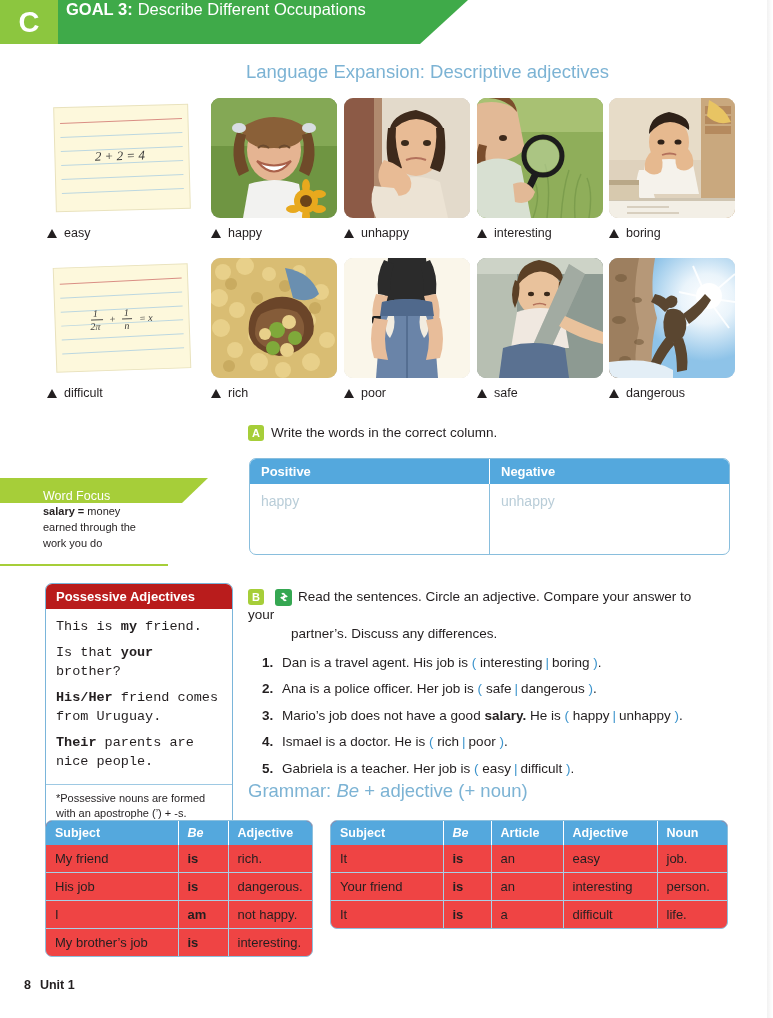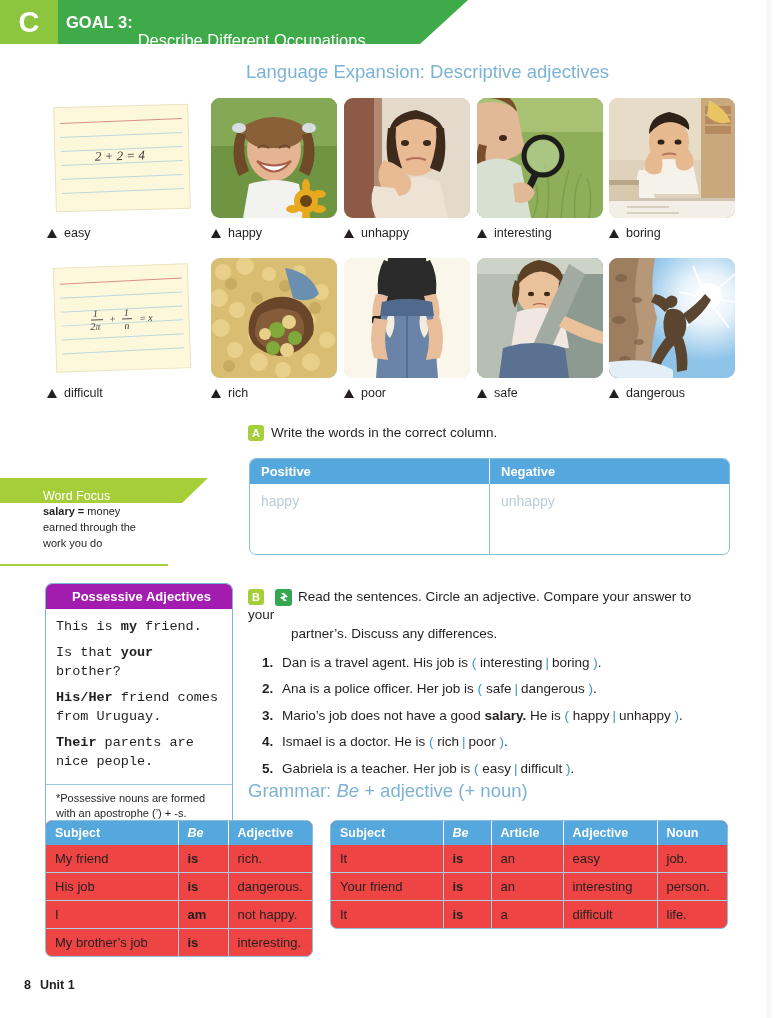--- a/index.html
+++ b/index.html
@@ -50,32 +50,31 @@
     color: #ffffff;
     font-size: 29px;
     font-weight: bold;
     line-height: 1;
   }
   .goal-banner .goal-text {
     position: absolute;
     top: 0; left: 66px;
     height: 44px;
     display: flex;
-    align-items: center;
+    align-items: flex-start;
     color: #ffffff;
     font-size: 16.5px;
     white-space: nowrap;
   }
   .goal-banner .goal-text .goal-label {
     font-weight: bold;
     margin-right: 5px;
   }
   .goal-banner .goal-text .goal-desc {
     font-weight: normal;
-    margin-top: 36px;
   }
 
   
   .section-title {
     position: absolute;
     color: #7cb3d4;
     font-size: 18.5px;
     white-space: nowrap;
   }
   #lang-expansion-title { top: 61px; left: 246px; }
@@ -253,25 +252,25 @@
   #possessive-box {
     position: absolute;
     top: 583px; left: 45px;
     width: 186px;
     border: 1px solid #7ab5da;
     border-radius: 7px;
     overflow: hidden;
     background: #ffffff;
   }
   #possessive-box .pa-head {
-    background: #a21caf;
+    background: #b91c1c;
     color: #ffffff;
     font-size: 13px;
     font-weight: bold;
-    padding: 5px 0 5px 26px;
+    padding: 5px 0 5px 10px;
   }
   #possessive-box .pa-body {
     padding: 8px 10px 6px 10px;
     font-size: 13.5px;
     line-height: 1.45;
     color: #231f20;
     font-family: Liberation Mono, monospace;
   }
   #possessive-box .pa-body p { margin: 0 0 6px 0; }
   #possessive-box .pa-body b { font-weight: bold; }

